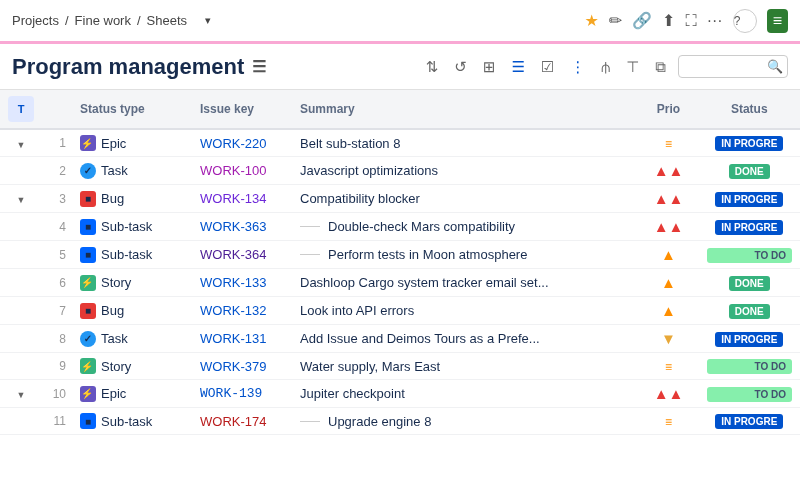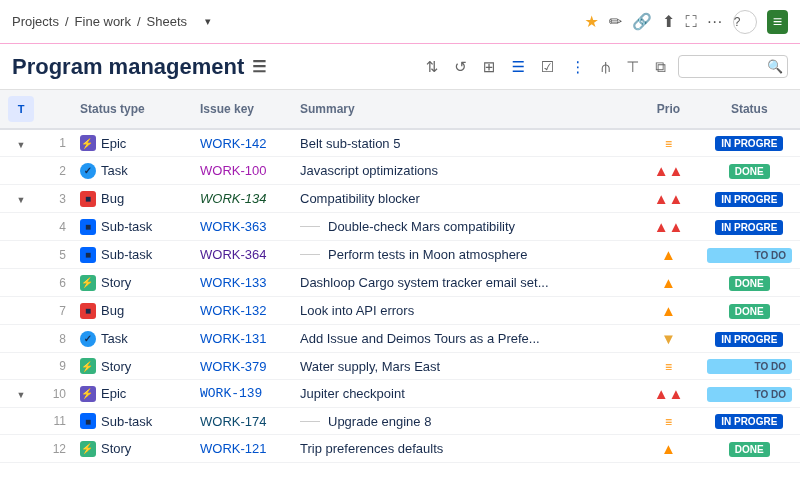--- a/index.html
+++ b/index.html
@@ -1,21 +1,21 @@
 <!DOCTYPE html>
 <html><head>
   <meta charset="utf-8">
   <style>
     * { box-sizing: border-box; margin: 0; padding: 0; }
     body { font-family: -apple-system, BlinkMacSystemFont, 'Segoe UI', sans-serif; font-size: 13px; background: #fff; width: 800px; height: 500px; overflow: hidden; }
 
     
     .top-nav {
       display: flex; align-items: center; padding: 6px 12px;
-      border-bottom: 1px solid #f9a8d4; height: 44px;
+      border-bottom: 3px solid #f9a8d4; height: 44px;
       justify-content: space-between;
     }
     .breadcrumb { display: flex; align-items: center; gap: 6px; font-size: 13px; color: #444; }
     .breadcrumb span { color: #444; }
     .top-icons { display: flex; align-items: center; gap: 10px; }
     .icon-btn { cursor: pointer; color: #555; font-size: 16px; background: none; border: none; display: flex; align-items: center; }
     .icon-btn.star { color: #f5a623; }
     .icon-btn.green-bg { background: #2e7d32; color: #fff; border-radius: 4px; padding: 3px 6px; }
     .search-box { border: 1px solid #ccc; border-radius: 4px; padding: 3px 8px; display: flex; align-items: center; width: 110px; }
     .search-box input { border: none; outline: none; font-size: 13px; width: 80px; }
@@ -60,21 +60,21 @@
     .prio-cell { text-align: center; }
 
     
     .status-cell { text-align: center; }
     .status-badge {
       display: inline-block; padding: 2px 6px; border-radius: 3px;
       font-size: 10px; font-weight: 700; white-space: nowrap;
     }
     .status-inprogress { background: #0052cc; color: #fff; }
     .status-done { background: #36b37e; color: #fff; }
-    .status-todo { background: #7dd3fc; color: #42526e; padding-left: 48px; }
+    .status-todo { background: #86efac; color: #42526e; padding-left: 48px; }
     .filter-icon { cursor: pointer; background: #e0e8ff; border-radius: 4px; width: 26px; height: 26px; display: flex; align-items: center; justify-content: center; color: #0052cc; font-weight: bold; font-size: 13px; }
     .toolbar-icons-row { display: flex; align-items: center; gap: 8px; }
     .tb-icon { cursor: pointer; color: #666; font-size: 15px; background: none; border: none; padding: 2px 4px; border-radius: 3px; }
     .tb-icon.active { color: #0052cc; }
   </style>
 </head>
 <body>
 
 <div class="top-nav">
   <div class="breadcrumb">
@@ -139,24 +139,24 @@
     <tbody id="table-body">
     <tr>
     <td style="text-align:center;"><span class="expand-btn" style="font-size:9px;">▼</span></td>
     <td class="row-num">1</td>
     <td>
       <div class="issue-type">
         <span class="type-icon" style="background:#6554c0;border-radius:3px;">⚡</span>
         <span>Epic</span>
       </div>
     </td>
-    <td style="color:#0052cc;cursor:pointer;">WORK-142</td>
-    <td>
-      <div class="summary-cell">
-              <span>Belt sub-station 5</span>
+    <td style="color:#0052cc;cursor:pointer;">WORK-220</td>
+    <td>
+      <div class="summary-cell">
+              <span>Belt sub-station 8</span>
             </div>
     </td>
     <td class="prio-cell"><span style="color:#ff8f00;font-size:12px;">≡</span></td>
     <td class="status-cell">
       <span class="status-badge status-inprogress">IN PROGRE</span>
     </td>
   </tr>
         <tr>
     <td style="text-align:center;"></td>
     <td class="row-num">2</td>
@@ -179,21 +179,21 @@
   </tr>
         <tr>
     <td style="text-align:center;"><span class="expand-btn" style="font-size:9px;">▼</span></td>
     <td class="row-num">3</td>
     <td>
       <div class="issue-type">
         <span class="type-icon" style="background:#e53935;border-radius:3px;">■</span>
         <span>Bug</span>
       </div>
     </td>
-    <td style="color:#14532d;cursor:pointer;font-style:italic;">WORK-134</td>
+    <td style="color:#6d28d9;cursor:pointer;">WORK-134</td>
     <td>
       <div class="summary-cell">
               <span>Compatibility blocker</span>
             </div>
     </td>
     <td class="prio-cell"><span style="color:#e53935;font-size:15px;">▲▲</span></td>
     <td class="status-cell">
       <span class="status-badge status-inprogress">IN PROGRE</span>
     </td>
   </tr>
@@ -341,47 +341,27 @@
   </tr>
         <tr>
     <td style="text-align:center;"></td>
     <td class="row-num">11</td>
     <td>
       <div class="issue-type">
         <span class="type-icon" style="background:#0065ff;border-radius:3px;">■</span>
         <span>Sub-task</span>
       </div>
     </td>
-    <td style="color:#0c4a6e;cursor:pointer;margin-top:20px;">WORK-174</td>
+    <td style="color:#b91c1c;cursor:pointer;margin-top:20px;">WORK-174</td>
     <td>
       <div class="summary-cell">
               <span style="display:inline-block;width:20px;border-top:1px solid #ccc;vertical-align:middle;margin-right:4px;"></span>
               <span>Upgrade engine 8</span>
             </div>
     </td>
     <td class="prio-cell"><span style="color:#ff8f00;font-size:12px;">≡</span></td>
     <td class="status-cell">
       <span class="status-badge status-inprogress">IN PROGRE</span>
-    </td>
-  </tr>
-        <tr>
-    <td style="text-align:center;"></td>
-    <td class="row-num">12</td>
-    <td>
-      <div class="issue-type">
-        <span class="type-icon" style="background:#36b37e;border-radius:3px;">⚡</span>
-        <span>Story</span>
-      </div>
-    </td>
-    <td style="color:#0052cc;cursor:pointer;">WORK-121</td>
-    <td>
-      <div class="summary-cell">
-              <span>Trip preferences defaults</span>
-            </div>
-    </td>
-    <td class="prio-cell"><span style="color:#ff8f00;font-size:15px;">▲</span></td>
-    <td class="status-cell">
-      <span class="status-badge status-done">DONE</span>
     </td>
   </tr>
       </tbody>
   </table>
 </div>
 
 </body></html>

